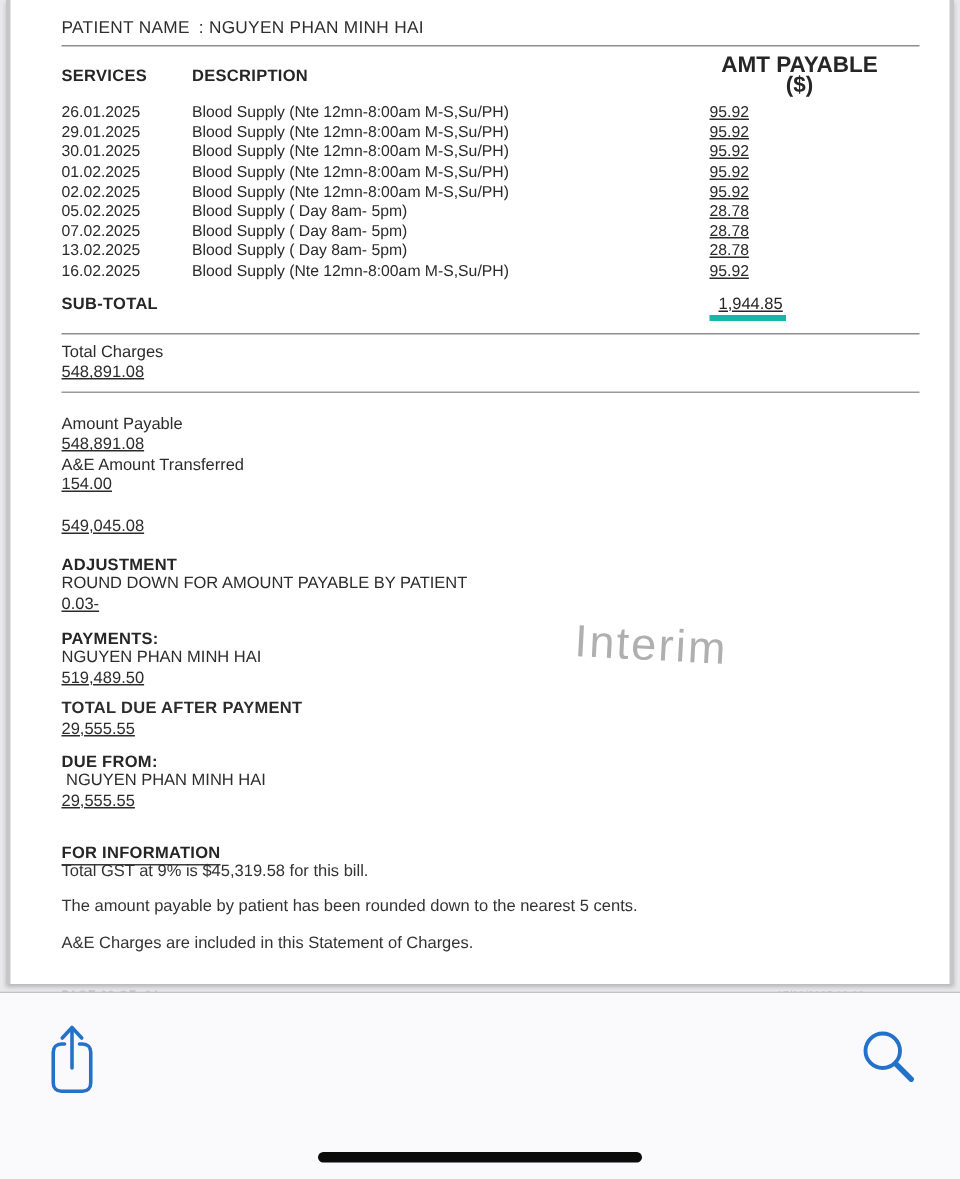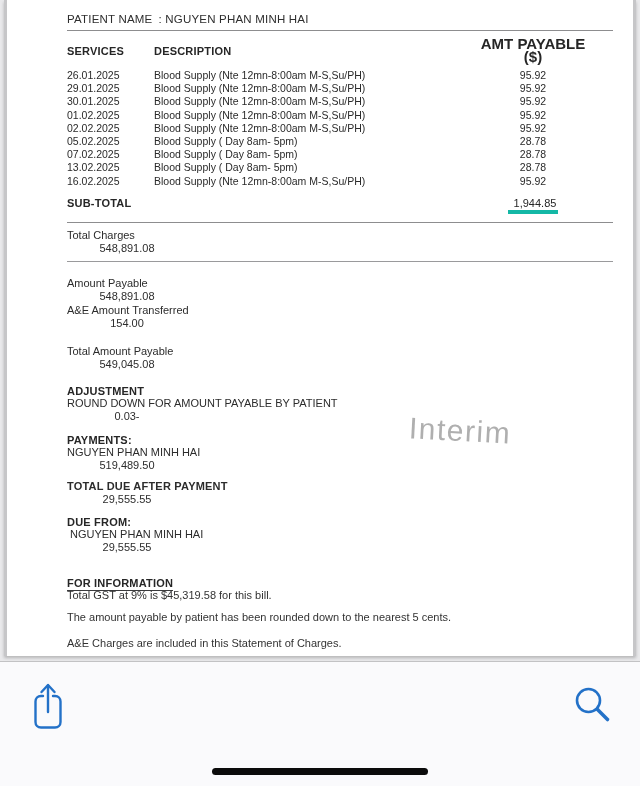--- a/index.html
+++ b/index.html
@@ -3,34 +3,34 @@
 <meta charset="utf-8">
 <style>
   * { margin:0; padding:0; box-sizing:border-box; }
   html,body { width:640px; height:786px; overflow:hidden; background:#f4f4f6;
               font-family:"Liberation Sans","DejaVu Sans",sans-serif; }
 
   
   .viewer { position:absolute; top:0; left:0; width:640px; height:661px; background:#e9e9eb; }
   .page { position:absolute; top:0; left:4px; width:632px; height:656px; background:#ffffff;
           border-left:3px solid #c6c6c8; border-right:3px solid #c6c6c8;
-          box-shadow:0 2px 3px rgba(0,0,0,.22);padding-left:26px; }
+          box-shadow:0 2px 3px rgba(0,0,0,.22); }
   .content { position:relative; height:100%; padding:13px 20px 0 34px; color:#262626; }
 
   .patient-line { font-size:11.5px; color:#2e2e2e; letter-spacing:.2px; }
   .patient-line .val { margin-left:6px; }
   .rule { height:1px; background:#8d8d8f; }
   .rule.light { background:#9a9a9c; }
   .hr1 { margin-top:5px; }
 
   .thead { display:flex; margin-top:6px; }
   .th-left { display:flex; padding-top:8px; font-weight:bold; font-size:11px; letter-spacing:.2px; }
   .c-date { width:87px; }
   .c-desc { flex:1; }
-  .c-amt  { width:120px; margin-right:20px; text-align:center; white-space:nowrap; }
+  .c-amt  { width:120px; margin-right:20px; text-align:left; white-space:nowrap;text-decoration:underline; }
   .amt-head { width:120px; margin-left:auto; margin-right:20px; text-align:center;
               font-weight:bold; font-size:15px; line-height:13px; }
 
   .rows { margin-top:6px; }
   .t-row { display:flex; font-size:10.5px; line-height:13.2px; color:#2a2a2a; }
 
   .subtotal { display:flex; margin-top:9px; font-size:11px; }
   .subtotal .lbl { font-weight:bold; letter-spacing:.2px; }
   .subtotal .c-amt span { border-bottom:4px solid #14b8a6; padding:0 2px 1px 6px; }
 
@@ -154,21 +154,20 @@
       <div class="sum-row mt-ap">
         <div class="lbl">Amount Payable</div>
         <div class="c-amt">548,891.08</div>
       </div>
       <div class="sum-row">
         <div class="lbl">A&amp;E Amount Transferred</div>
         <div class="c-amt">154.00</div>
       </div>
 
       <div class="sum-row mt-tap">
-        <div class="lbl">Total Amount Payable</div>
         <div class="c-amt">549,045.08</div>
       </div>
 
       <div class="sec-head">ADJUSTMENT</div>
       <div class="sum-row">
         <div class="lbl">ROUND DOWN FOR AMOUNT PAYABLE BY PATIENT</div>
         <div class="c-amt">0.03-</div>
       </div>
 
       <div class="sec-head pay">PAYMENTS:</div>

